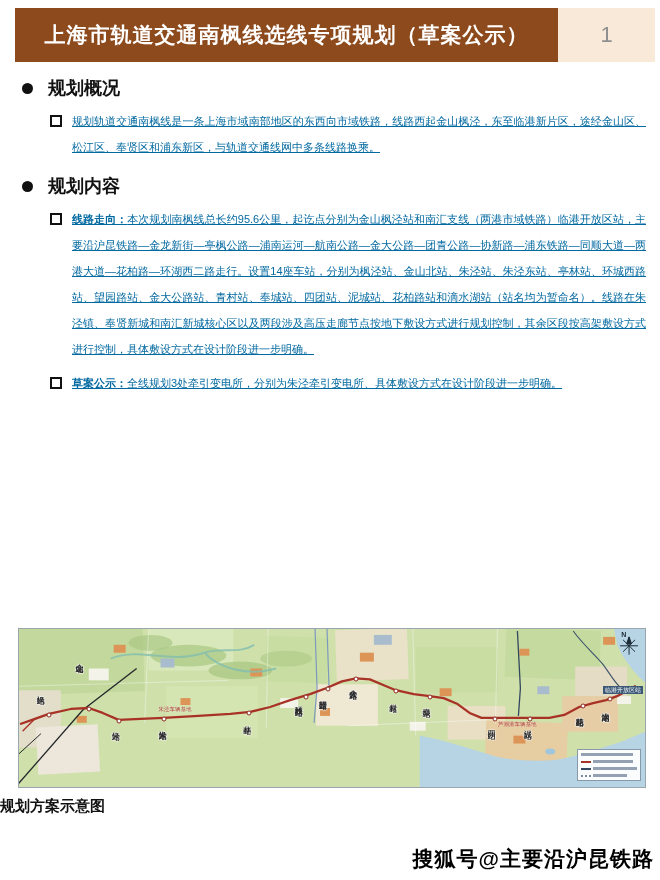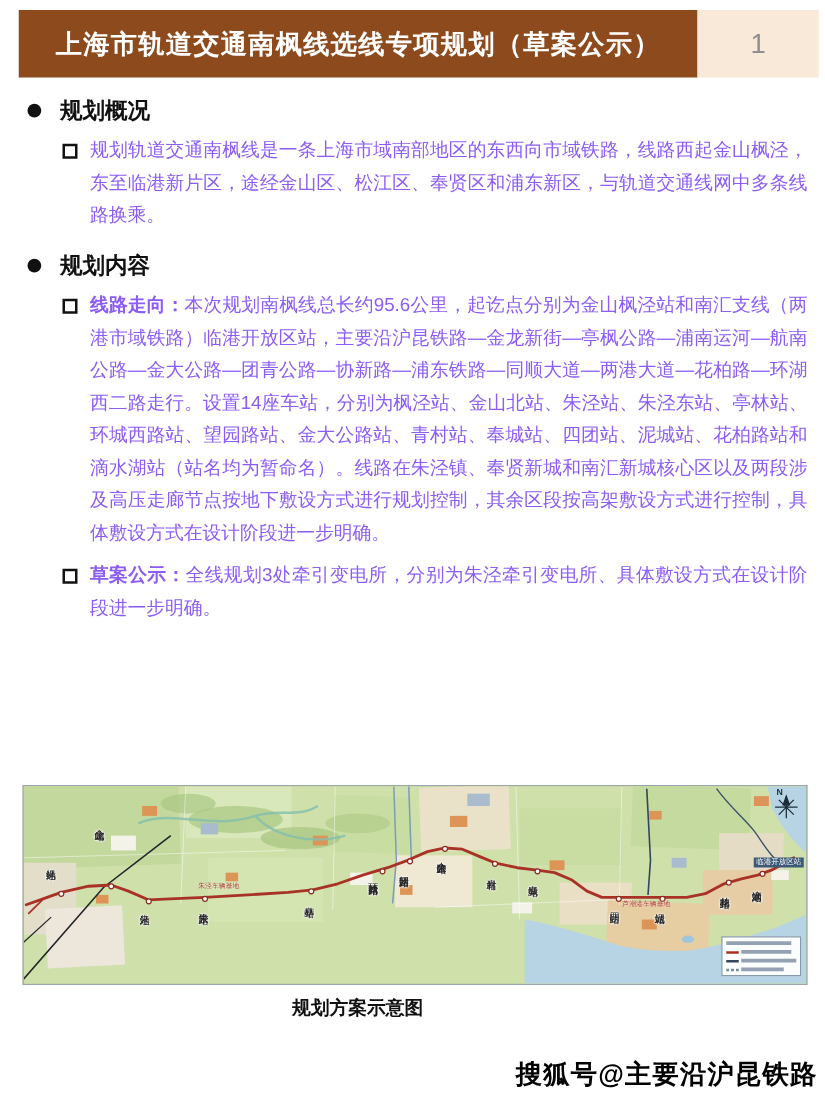--- a/index.html
+++ b/index.html
@@ -12,21 +12,21 @@
     font-size:21px;font-weight:bold;letter-spacing:1px;}
   .page-box{width:97px;background:#f9e9d8;color:#8f8f8f;display:flex;align-items:center;justify-content:center;
     font-size:22px;}
   .content{position:absolute;top:70px;left:0;width:660px;}
   .section-heading{display:flex;align-items:center;gap:15px;margin:6px 0 4px 22px;
     font-size:18px;font-weight:bold;color:#111;}
   .dot-bullet{width:11px;height:11px;background:#111;border-radius:50%;flex:none;}
   .item{display:flex;margin:8px 0 0 50px;width:596px;}
   .big-gap{margin-top:14px;}
   .sq-bullet{width:8px;height:8px;border:2.2px solid #111;margin:7px 10px 0 0;flex:none;}
-  .item-text{flex:1;font-size:15px;line-height:26px;text-align:justify;color:#8b5cf6;}
+  .item-text{flex:1;font-size:11px;line-height:26px;text-align:justify;color:#0369a1;text-decoration:underline;}
   .lead{font-weight:bold;}
   
   .map-wrap{position:absolute;top:628px;left:18px;width:628px;height:160px;
     border:1px solid #9aa6ae;box-sizing:border-box;background:#cfe0ab;overflow:hidden;}
   .map-wrap svg{position:absolute;left:0;top:0;width:100%;height:100%;}
   .station-layer{position:absolute;left:0;top:0;width:100%;height:100%;}
   .st-dot{position:absolute;width:5px;height:5px;border-radius:50%;background:#fff;border:1.5px solid #8e2b1f;
     box-sizing:border-box;transform:translate(-50%,-50%);}
   .st-label{position:absolute;writing-mode:vertical-rl;text-orientation:upright;font-size:8px;line-height:9px;
     color:#222;transform:translateX(-50%);letter-spacing:0.5px;
@@ -34,21 +34,21 @@
   .tiny-red{position:absolute;font-size:5.5px;line-height:6px;color:#a73a2b;text-shadow:0 0 1px #fff;white-space:nowrap;}
   .terminus{position:absolute;right:2px;top:36%;background:#3c5a77;color:#fff;font-size:6px;line-height:8px;
     padding:0 2px;white-space:nowrap;}
   .north-n{position:absolute;left:96.2%;top:1%;font-size:7px;font-weight:bold;color:#1c2b38;}
   .legend-box{position:absolute;right:4px;bottom:6px;width:64px;height:32px;background:rgba(255,255,255,0.93);
     border:0.5px solid #8899aa;box-sizing:border-box;padding:2px 3px;display:flex;flex-direction:column;justify-content:space-between;}
   .lg-row{display:flex;align-items:center;gap:2px;height:5px;}
   .lg-swatch{width:10px;height:2px;flex:none;}
   .lg-bar{height:2.5px;background:#7a8aa0;opacity:0.8;}
   
-  .caption{position:absolute;top:797px;left:0;width:572px;text-align:center;
+  .caption{position:absolute;top:797px;left:0;width:572px;text-align:left;
     font-size:15px;font-weight:bold;color:#111;}
   .watermark{position:absolute;top:845px;right:6px;font-size:21px;font-weight:bold;color:#000;letter-spacing:1px;
     text-shadow:-1.5px -1.5px 0 #fff,1.5px -1.5px 0 #fff,-1.5px 1.5px 0 #fff,1.5px 1.5px 0 #fff;}
 </style>
 </head>
 <body>
 
 <div class="page">
 
   <div class="header">

